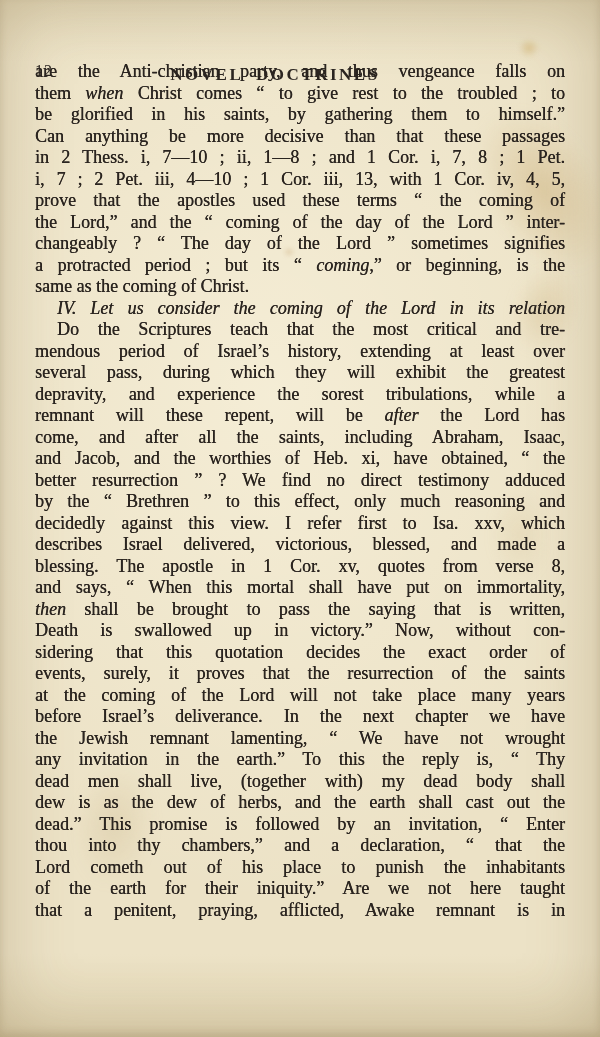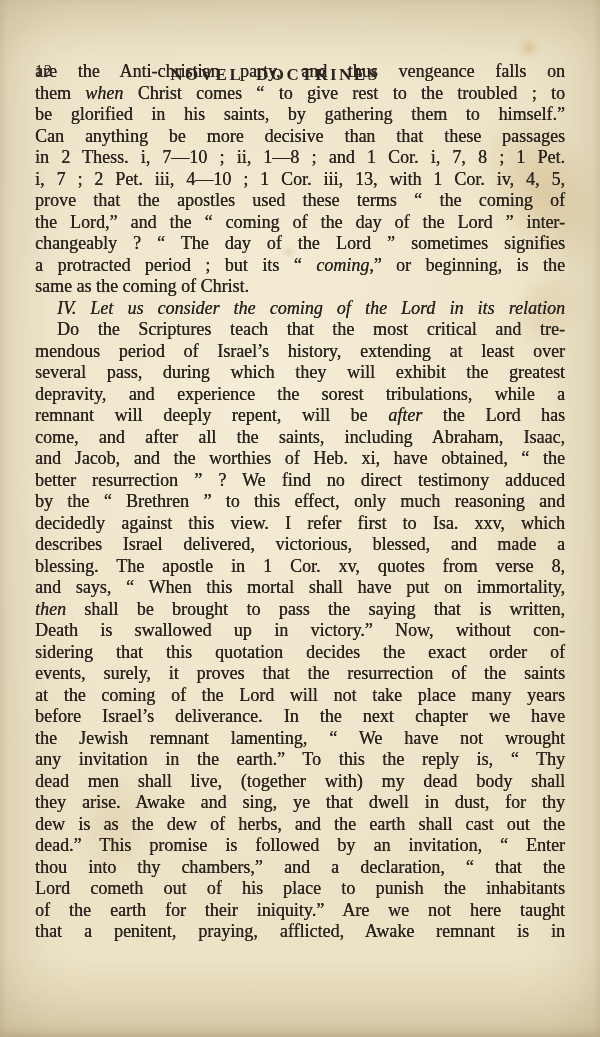--- a/index.html
+++ b/index.html
@@ -100,39 +100,38 @@
       <div class="line"><span>prove that the apostles used these terms “ the coming of</span></div>
       <div class="line"><span>the Lord,” and the “ coming of the day of the Lord ” inter-</span></div>
       <div class="line"><span>changeably ?  “ The day of the Lord ” sometimes signifies</span></div>
       <div class="line"><span>a protracted period ; but its “ </span><span class="it">coming</span><span>,” or beginning, is the</span></div>
       <div class="line short"><span>same as the coming of Christ.</span></div>
       <div class="line ind"><span class="it">IV. Let us consider the coming of the Lord in its relation</span></div>
       <div class="line ind"><span>Do the Scriptures teach that the most critical and tre-</span></div>
       <div class="line"><span>mendous period of Israel’s history, extending at least over</span></div>
       <div class="line"><span>several pass, during which they will exhibit the greatest</span></div>
       <div class="line"><span>depravity, and experience the sorest tribulations, while a</span></div>
-      <div class="line"><span>remnant will deeply repent, will be </span><span class="it">after</span><span> the Lord has</span></div>
+      <div class="line"><span>remnant will these repent, will be </span><span class="it">after</span><span> the Lord has</span></div>
       <div class="line"><span>come, and after all the saints, including Abraham, Isaac,</span></div>
       <div class="line"><span>and Jacob, and the worthies of Heb. xi, have obtained, “ the</span></div>
       <div class="line"><span>better resurrection ” ?  We find no direct testimony adduced</span></div>
       <div class="line"><span>by the “ Brethren ” to this effect, only much reasoning and</span></div>
       <div class="line"><span>decidedly against this view.  I refer first to Isa. xxv, which</span></div>
       <div class="line"><span>describes Israel delivered, victorious, blessed, and made a</span></div>
       <div class="line"><span>blessing.  The apostle in 1 Cor. xv, quotes from verse 8,</span></div>
       <div class="line"><span>and says, “ When this mortal shall have put on immortality,</span></div>
       <div class="line"><span class="it">then</span><span> shall be brought to pass the saying that is written,</span></div>
       <div class="line"><span>Death is swallowed up in victory.”  Now, without con-</span></div>
       <div class="line"><span>sidering that this quotation decides the exact order of</span></div>
       <div class="line"><span>events, surely, it proves that the resurrection of the saints</span></div>
       <div class="line"><span>at the coming of the Lord will not take place many years</span></div>
       <div class="line"><span>before Israel’s deliverance.  In the next chapter we have</span></div>
       <div class="line"><span>the Jewish remnant lamenting, “ We have not wrought</span></div>
       <div class="line"><span>any invitation in the earth.”  To this the reply is, “ Thy</span></div>
       <div class="line"><span>dead men shall live, (together with) my dead body shall</span></div>
-      <div class="line"><span>they arise.  Awake and sing, ye that dwell in dust, for thy</span></div>
       <div class="line"><span>dew is as the dew of herbs, and the earth shall cast out the</span></div>
       <div class="line"><span>dead.”  This promise is followed by an invitation, “ Enter</span></div>
       <div class="line"><span>thou into thy chambers,” and a declaration, “ that the</span></div>
       <div class="line"><span>Lord cometh out of his place to punish the inhabitants</span></div>
       <div class="line"><span>of the earth for their iniquity.”  Are we not here taught</span></div>
       <div class="line"><span>that a penitent, praying, afflicted, Awake remnant is in</span></div>
     </div>
 
 </div>
 

